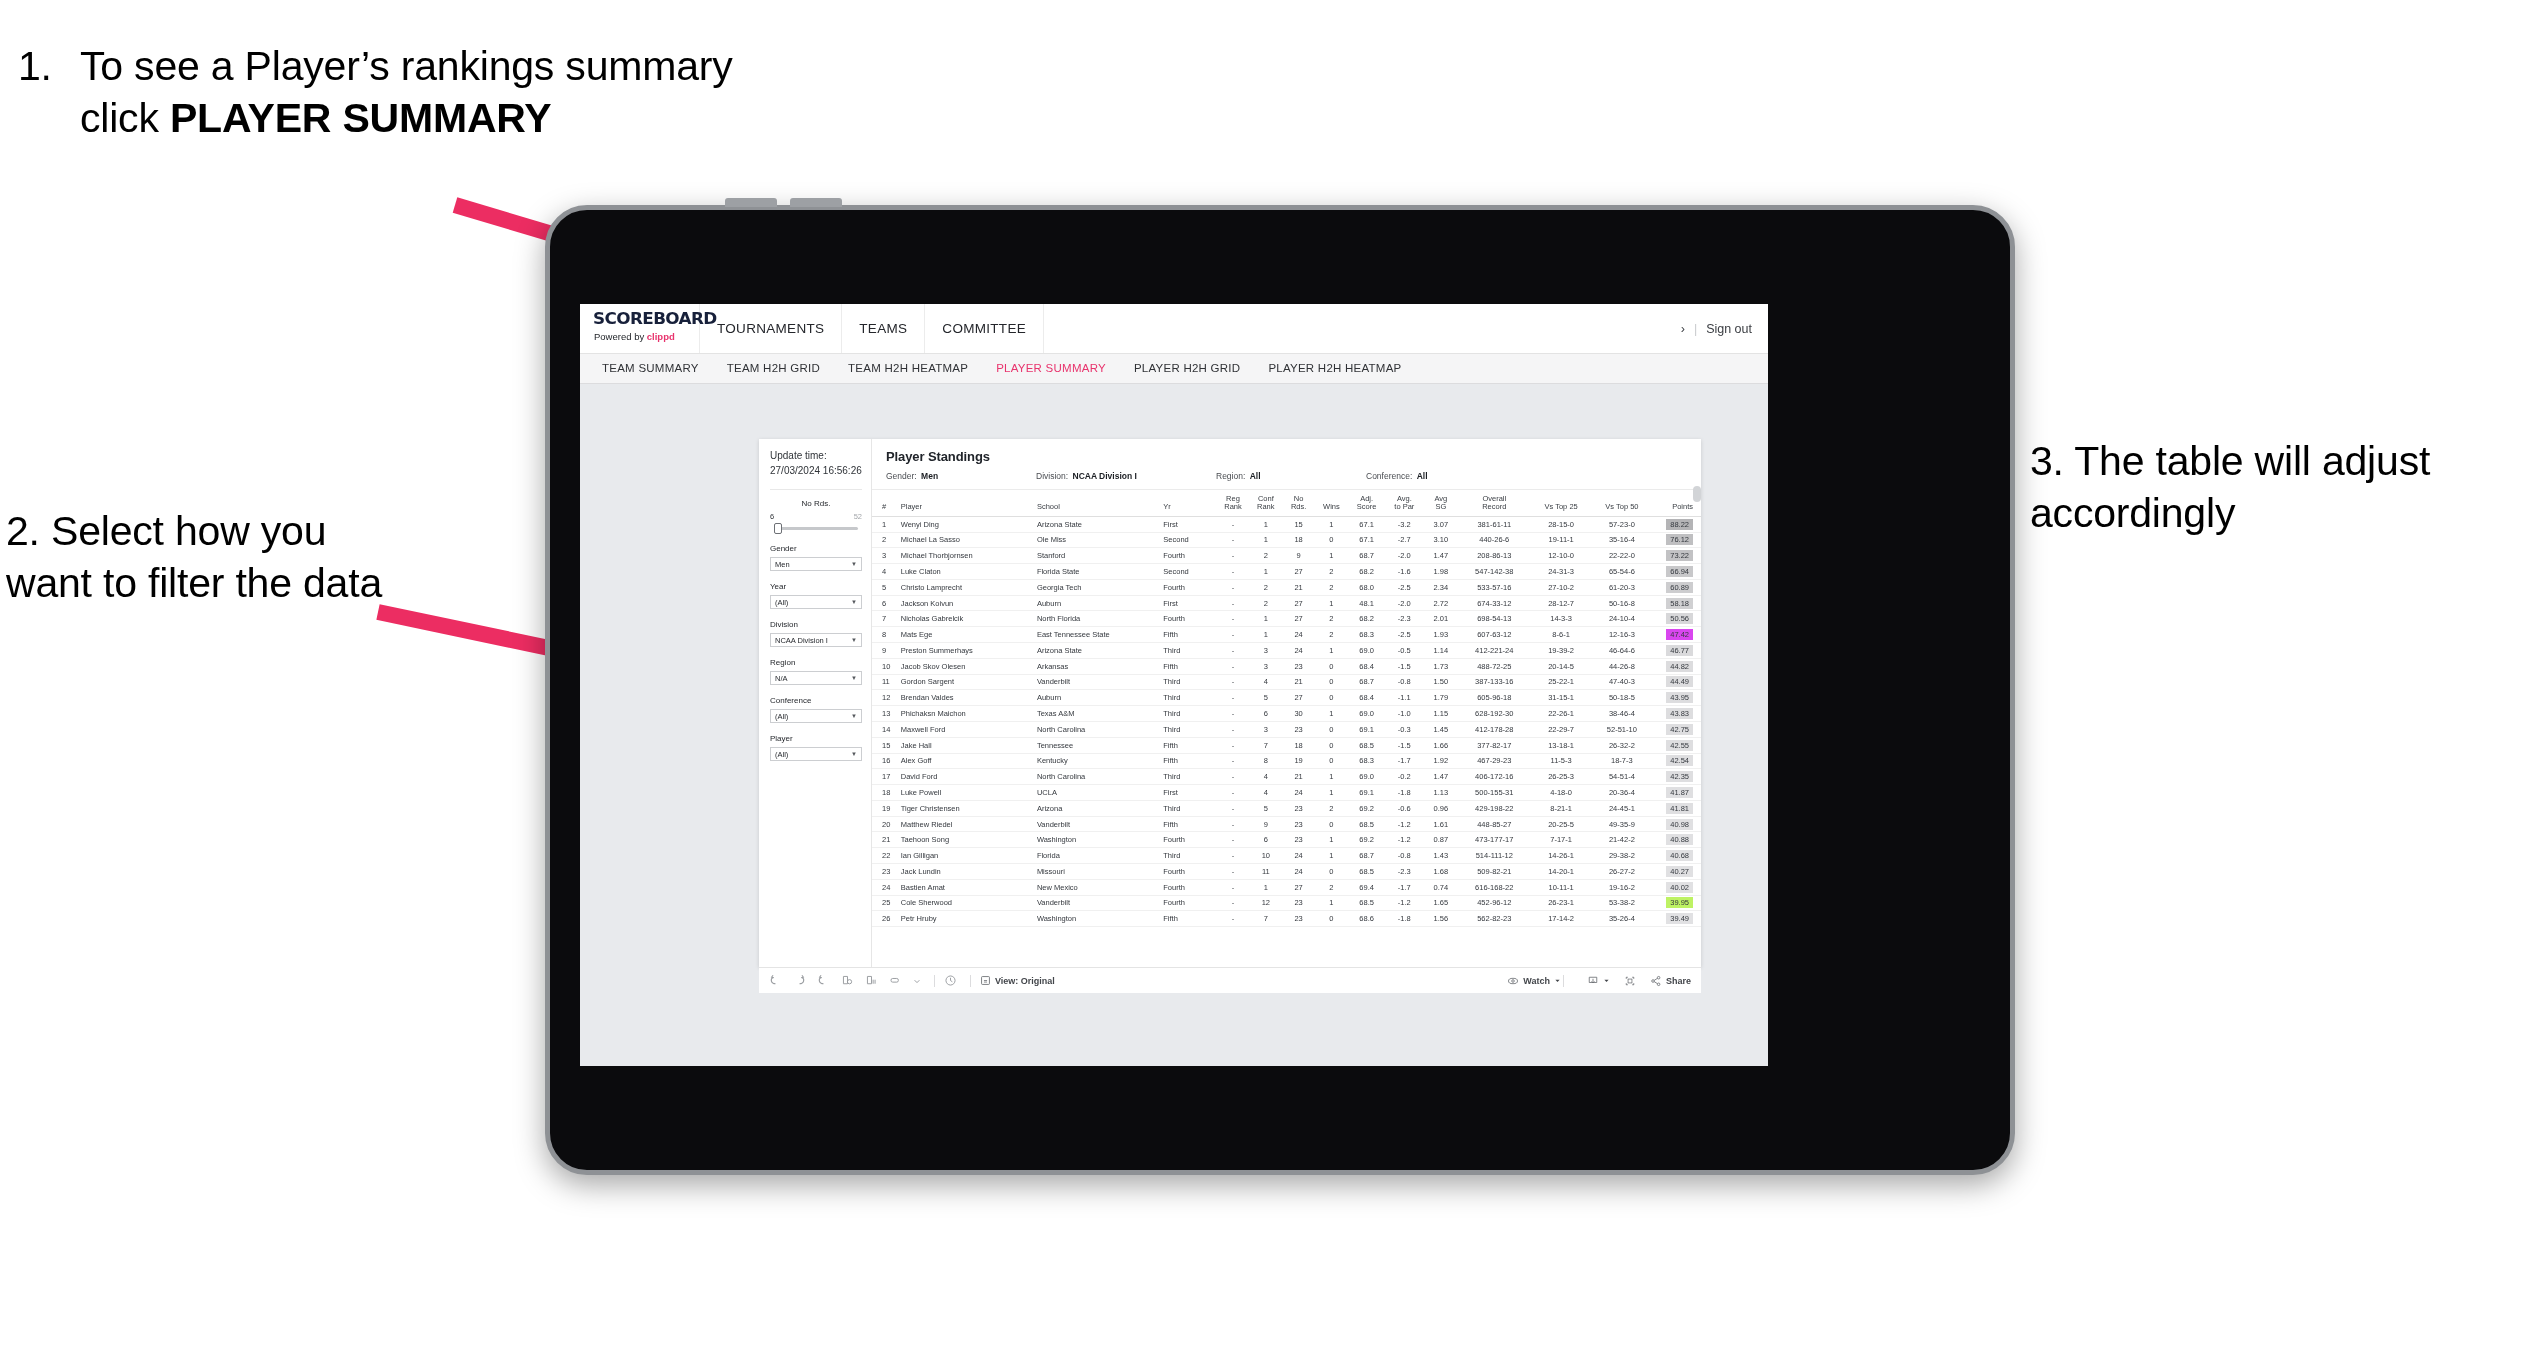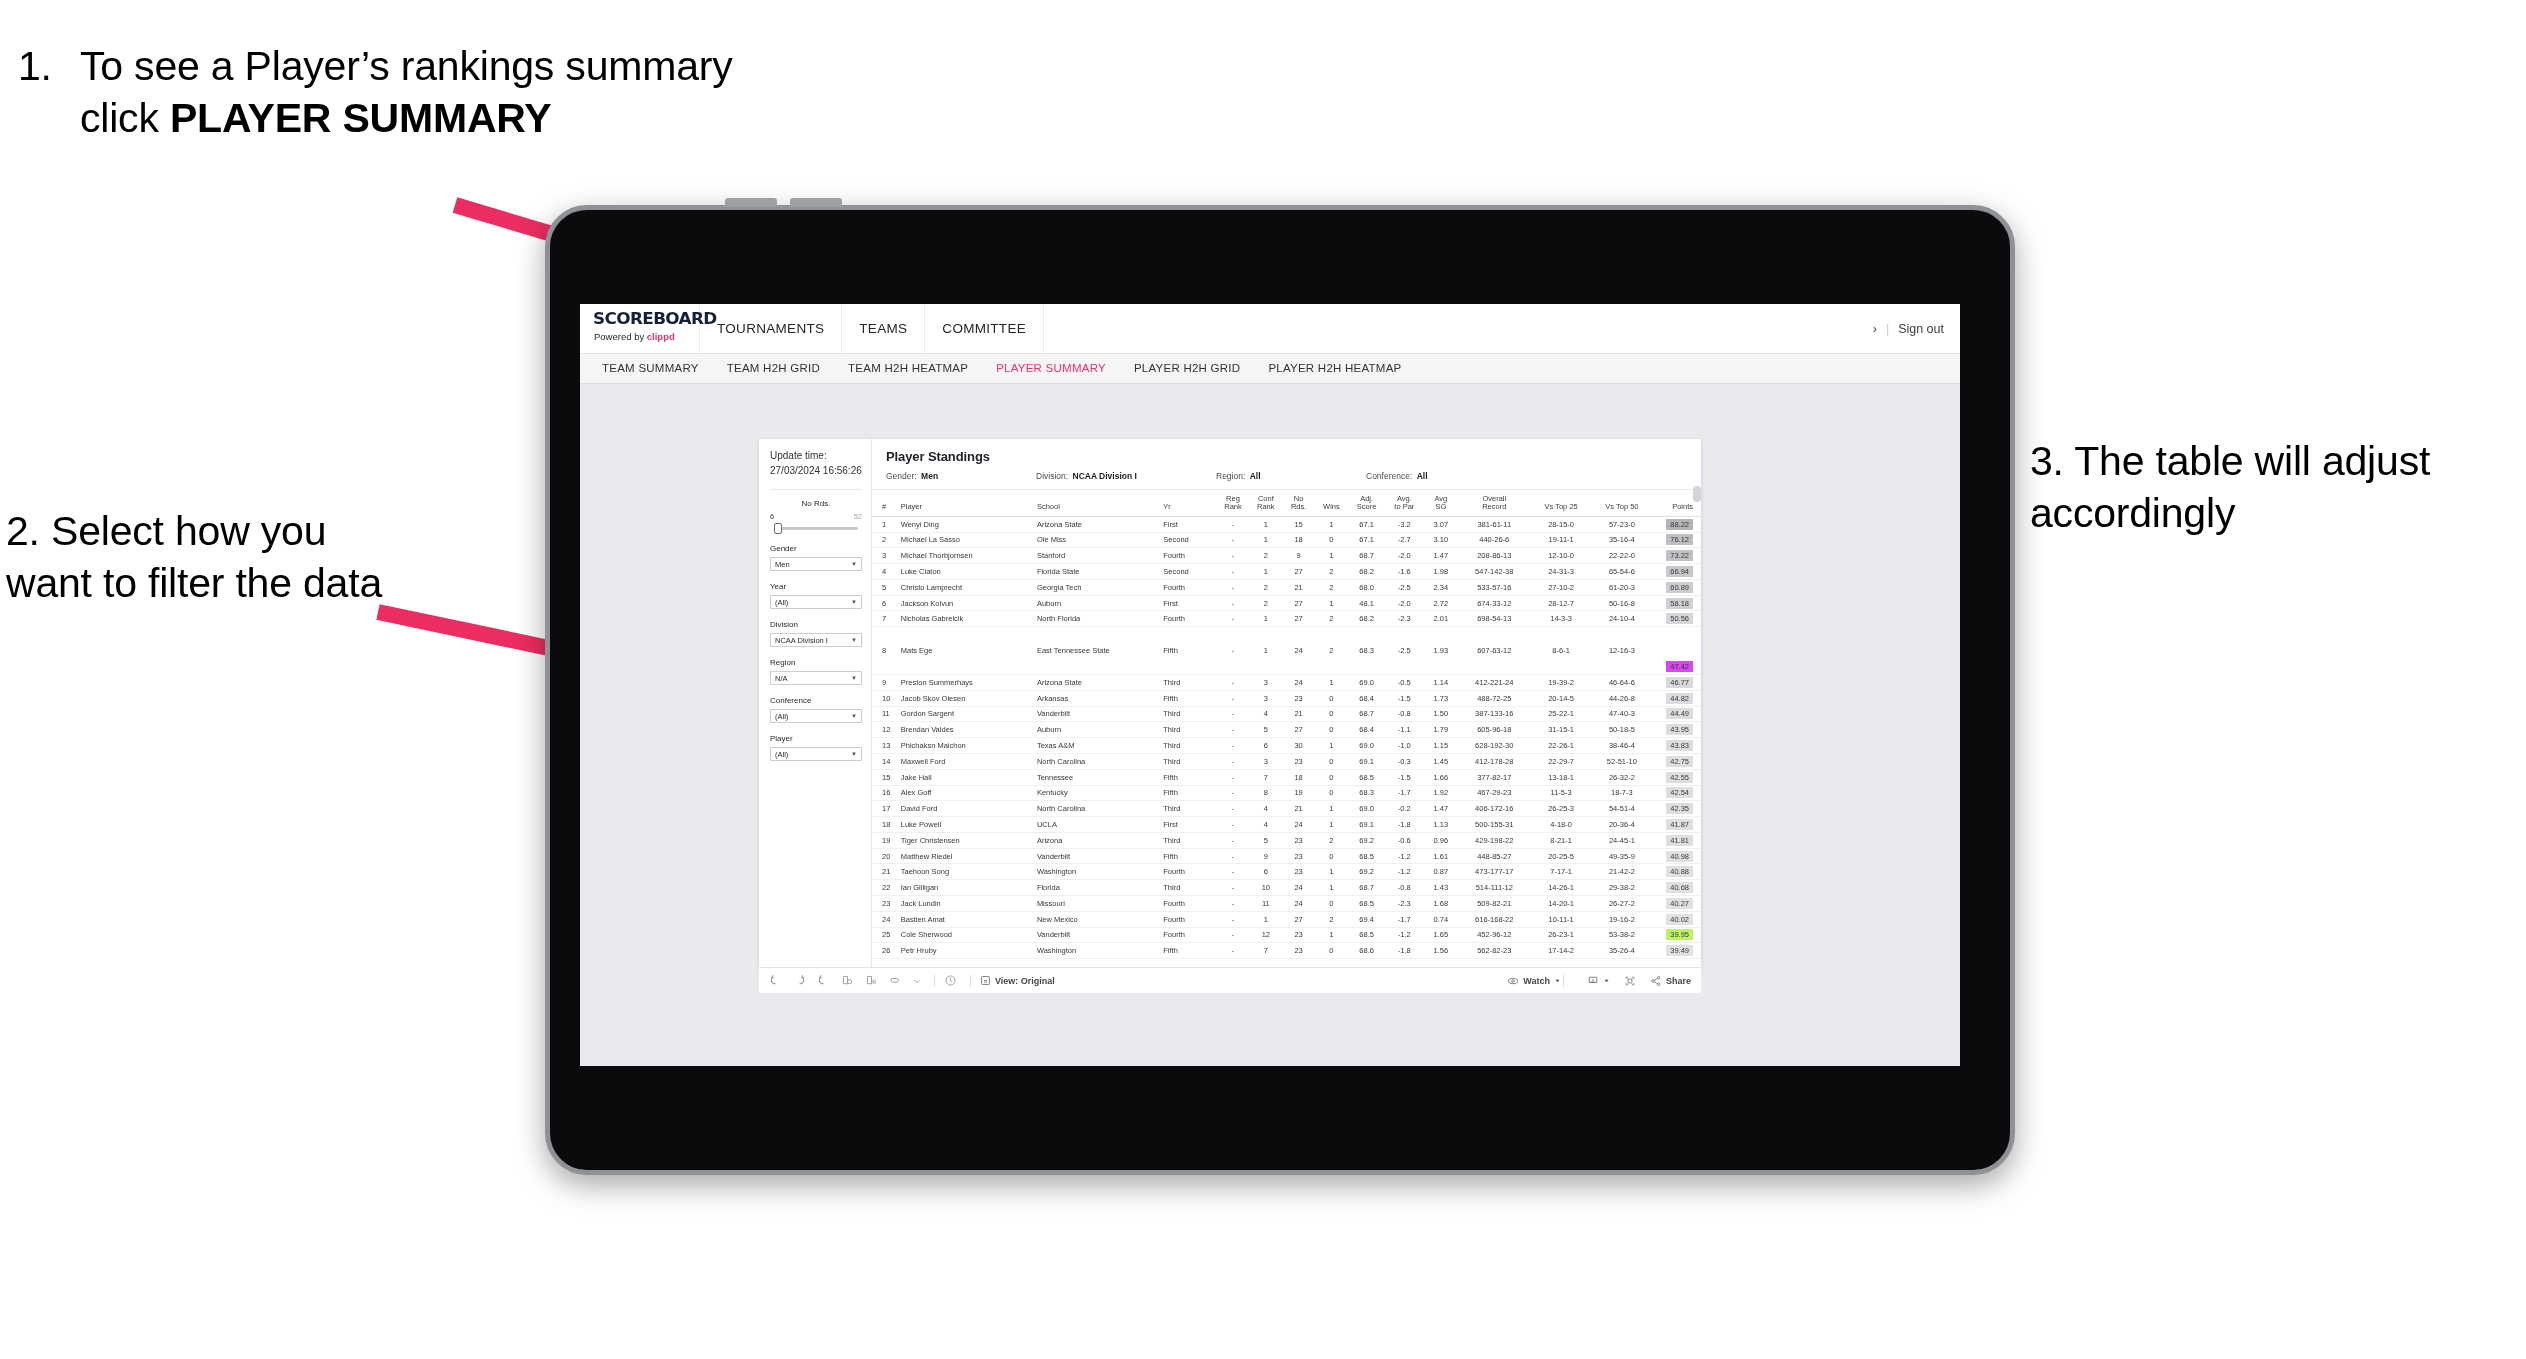--- a/index.html
+++ b/index.html
@@ -43,21 +43,21 @@
   #tablet::before { 
     content:""; position:absolute; top:-12px; left:175px; width:52px; height:9px;
     background:#9da0a4; border-radius: 3px 3px 0 0;
   }
   #tablet::after {
     content:""; position:absolute; top:-12px; left:240px; width:52px; height:9px;
     background:#9da0a4; border-radius: 3px 3px 0 0;
   }
   #screen {
     position: absolute; left: 30px; top: 94px;
-    width: 1380px; height: 762px;
+    width: 1188px; height: 762px;
     background: #e8eaed;
     overflow: hidden;
   }
 
   
   .topbar {
     height: 50px; background: #ffffff; display: flex; align-items: stretch;
     border-bottom: 1px solid #e3e3e3;
   }
   .brand {
@@ -494,21 +494,21 @@
                     <td class="c-rr">-</td>
                     <td class="c-cr">1</td>
                     <td class="c-nr">24</td>
                     <td class="c-w">2</td>
                     <td class="c-as">68.3</td>
                     <td class="c-ap">-2.5</td>
                     <td class="c-sg">1.93</td>
                     <td class="c-or">607-63-12</td>
                     <td class="c-t25">8-6-1</td>
                     <td class="c-t50">12-16-3</td>
-                    <td class="c-pts"><span class="ptswrap" style="background: #d946ef; margin-top: 32px;">47.42</span></td>
+                    <td class="c-pts"><span class="ptswrap" style="background: #d946ef;">47.42</span></td>
                   </tr>
                   <tr>
                     <td class="c-num">9</td>
                     <td class="c-player">Preston Summerhays</td>
                     <td class="c-school">Arizona State</td>
                     <td class="c-yr">Third</td>
                     <td class="c-rr">-</td>
                     <td class="c-cr">3</td>
                     <td class="c-nr">24</td>
                     <td class="c-w">1</td>

